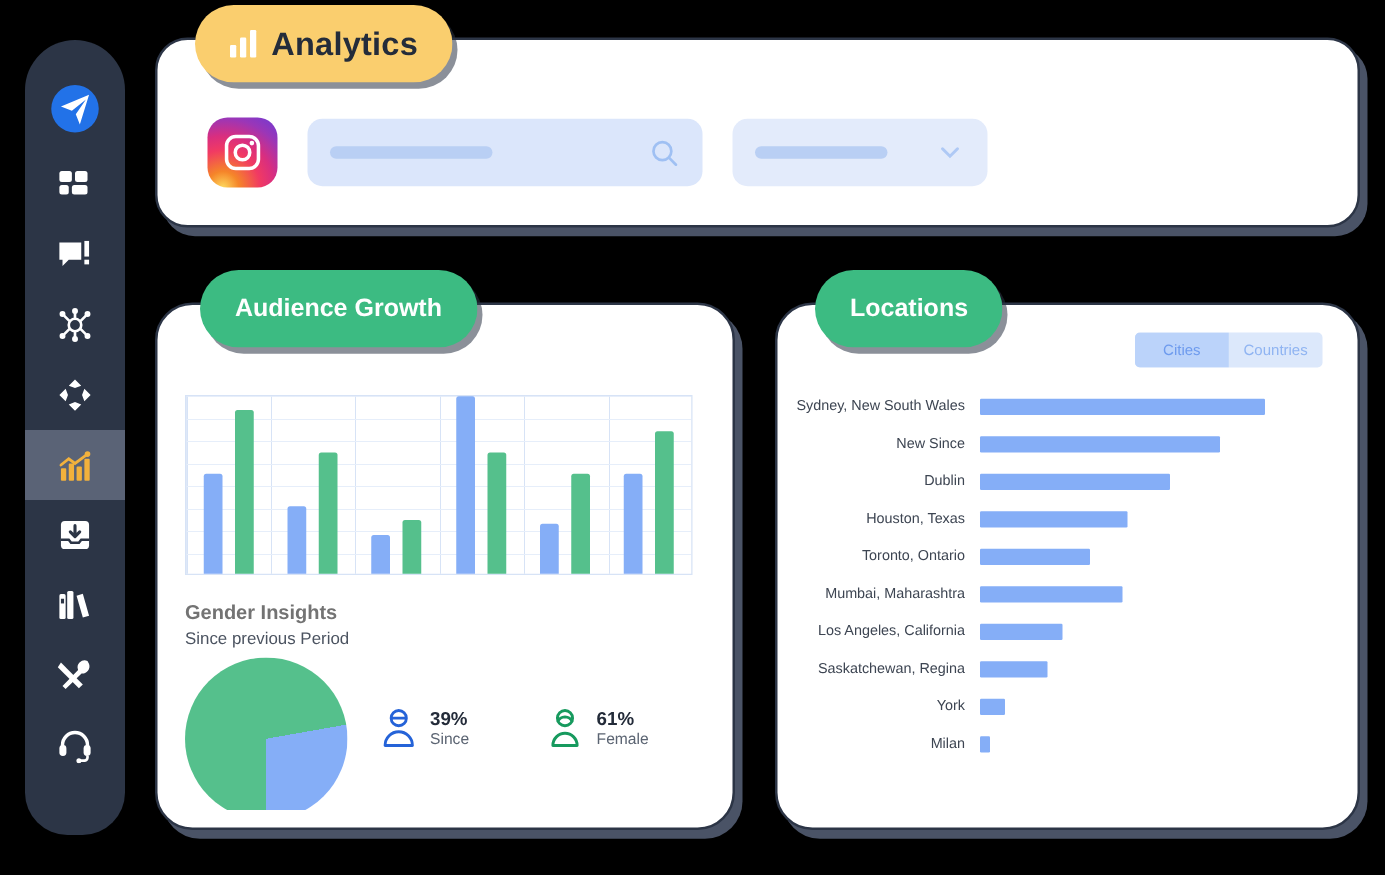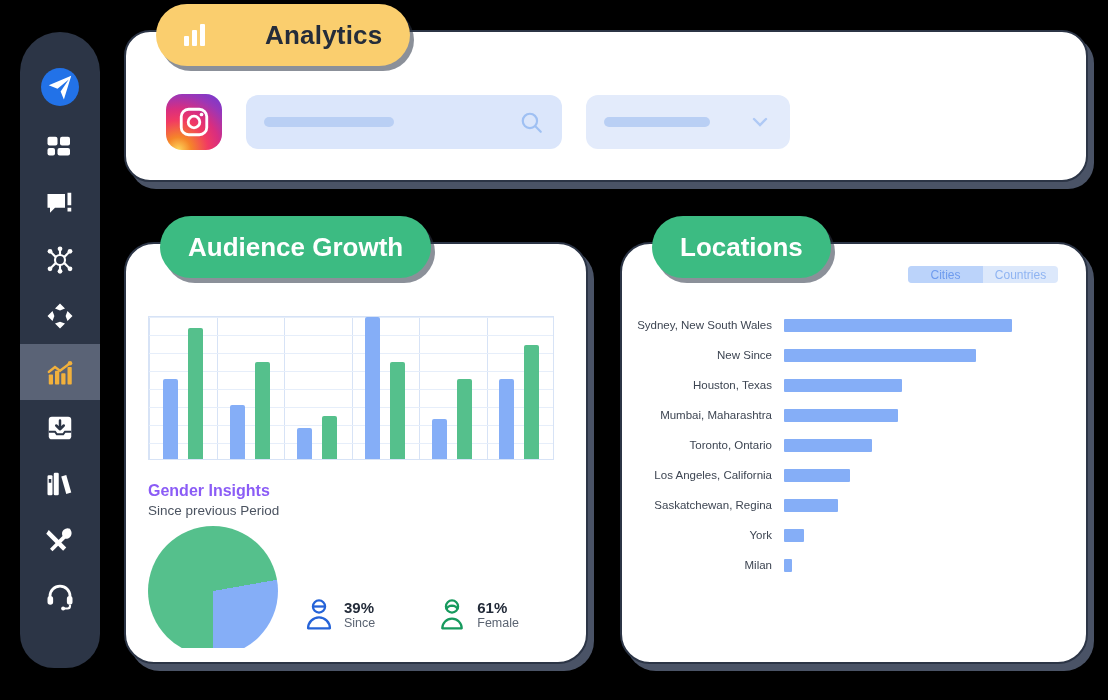--- a/index.html
+++ b/index.html
@@ -64,33 +64,33 @@
     border: 2px solid transparent;
     box-shadow: 4px 5px 0 0 rgba(44,53,70,.55);
     z-index: 5;
   }
   #analytics-badge {
     left: 156px; top: 4px;
     background: #FACE6E;
     color: #242C3A;
   }
   #analytics-badge .badge-text {
-    font-size: 26px; font-weight: bold; letter-spacing: .2px; margin-left: 48px;
+    font-size: 26px; font-weight: bold; letter-spacing: .2px;
   }
   .mini-bars { display:flex; align-items:flex-end; gap:3px; height:22px; }
   .mini-bars i { display:block; width:5px; background:#ffffff; border-radius:1px; }
   .mini-bars i:nth-child(1){ height:10px; }
   .mini-bars i:nth-child(2){ height:16px; }
   .mini-bars i:nth-child(3){ height:22px; }
 
   .green-badge {
     background: #3CBB82;
     color: #ffffff;
   }
-  .green-badge .badge-text { font-size: 26px; font-weight: bold; }
+  .green-badge .badge-text { font-size: 20px; font-weight: bold; }
   #growth-badge { left: 160px; top: 216px; }
   #locations-badge { left: 652px; top: 216px; }
 
   
   .top-row {
     position: absolute; left: 40px; top: 62px;
     display: flex; align-items: center; gap: 24px;
   }
   .ig-icon {
     width: 56px; height: 56px; border-radius: 16px;
@@ -121,42 +121,42 @@
       repeating-linear-gradient(to right, #D7E3F6 0 1px, transparent 1px 67.6px);
     display: flex; align-items: flex-end;
   }
   .bar-group { flex: 1; display: flex; align-items: flex-end; justify-content: center; gap: 10px; height: 100%; }
   .bar { width: 15px; border-radius: 2px 2px 0 0; }
   .bar.blue { background: #85AEF7; }
   .bar.green { background: #55C08C; }
 
   .gender-title {
     position: absolute; left: 22px; top: 238px;
-    font-size: 16px; font-weight: bold; color: #8b5cf6;
+    font-size: 16px; font-weight: bold; color: #737373;
   }
   .gender-sub {
     position: absolute; left: 22px; top: 259px;
     font-size: 13.5px; color: #4B5360;
   }
 
   .pie-wrap { position: absolute; left: 22px; top: 282px; width: 130px; height: 122px; overflow: hidden; }
   .pie { width: 130px; height: 130px; border-radius: 50%; position: relative; }
 
   .gender-stats {
     position: absolute; left: 178px; top: 322px;
-    display: flex; gap: 62px; margin-top: 32px;
+    display: flex; gap: 62px;
   }
   .gstat { display: flex; align-items: center; gap: 10px; }
   .gstat .txt .pct { font-size: 15px; font-weight: bold; color: #232B39; line-height: 1.15; }
   .gstat .txt .lbl { font-size: 12.5px; color: #5B6472; line-height: 1.2; }
 
   
   .seg {
     position: absolute; right: 28px; top: 22px;
-    width: 150px; height: 17px;
+    width: 150px; height: 28px;
     background: #DCE8FB; border-radius: 4px; overflow: hidden;
     display: flex;
   }
   .seg div {
     flex: 1; display: flex; align-items: center; justify-content: center;
     font-size: 12px; color: #8FB4F2;
   }
   .seg div.on { background: #BBD3FA; color: #6E9BEE; }
 
   .loc-list { position: absolute; left: 14px; top: 66px; width: 440px; }
@@ -379,30 +379,34 @@
     <div class="loc-list">
       <div class="loc-row">
         <span class="loc-label">Sydney, New South Wales</span>
         <span class="loc-bar" style="width:228px"></span>
       </div>
       <div class="loc-row">
         <span class="loc-label">New Since</span>
         <span class="loc-bar" style="width:192px"></span>
       </div>
       <div class="loc-row">
+        <span class="loc-label">Dublin</span>
+        <span class="loc-bar" style="width:152px"></span>
+      </div>
+      <div class="loc-row">
         <span class="loc-label">Houston, Texas</span>
         <span class="loc-bar" style="width:118px"></span>
       </div>
       <div class="loc-row">
+        <span class="loc-label">Toronto, Ontario</span>
+        <span class="loc-bar" style="width:88px"></span>
+      </div>
+      <div class="loc-row">
         <span class="loc-label">Mumbai, Maharashtra</span>
         <span class="loc-bar" style="width:114px"></span>
-      </div>
-      <div class="loc-row">
-        <span class="loc-label">Toronto, Ontario</span>
-        <span class="loc-bar" style="width:88px"></span>
       </div>
       <div class="loc-row">
         <span class="loc-label">Los Angeles, California</span>
         <span class="loc-bar" style="width:66px"></span>
       </div>
       <div class="loc-row">
         <span class="loc-label">Saskatchewan, Regina</span>
         <span class="loc-bar" style="width:54px"></span>
       </div>
       <div class="loc-row">

